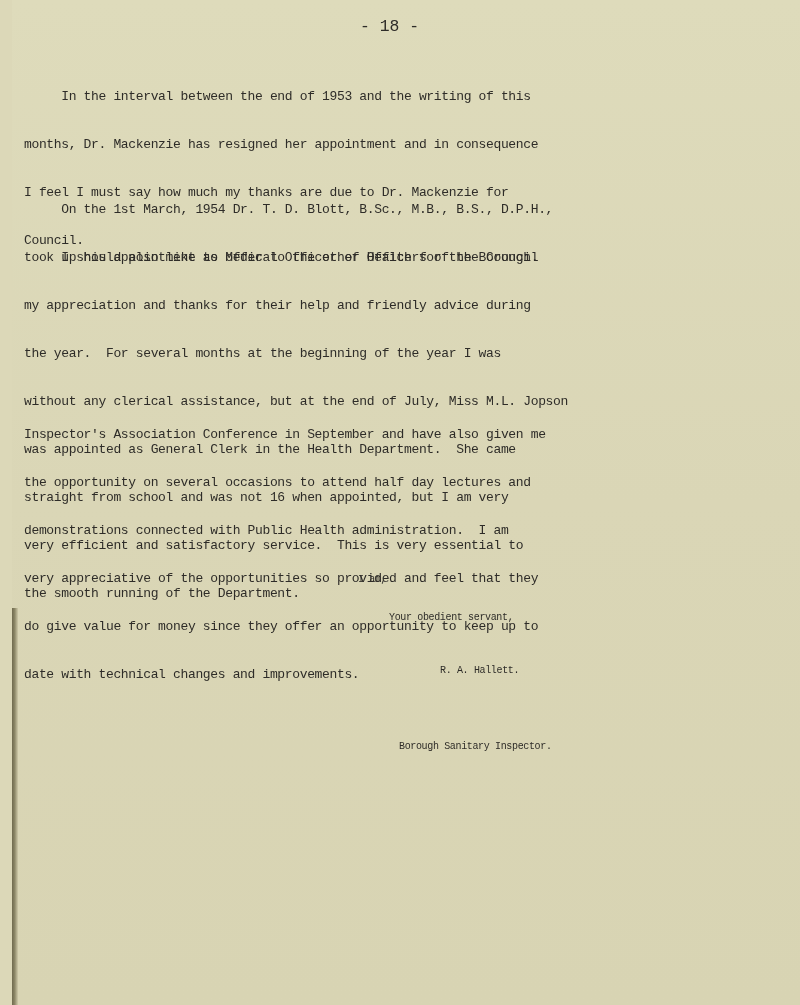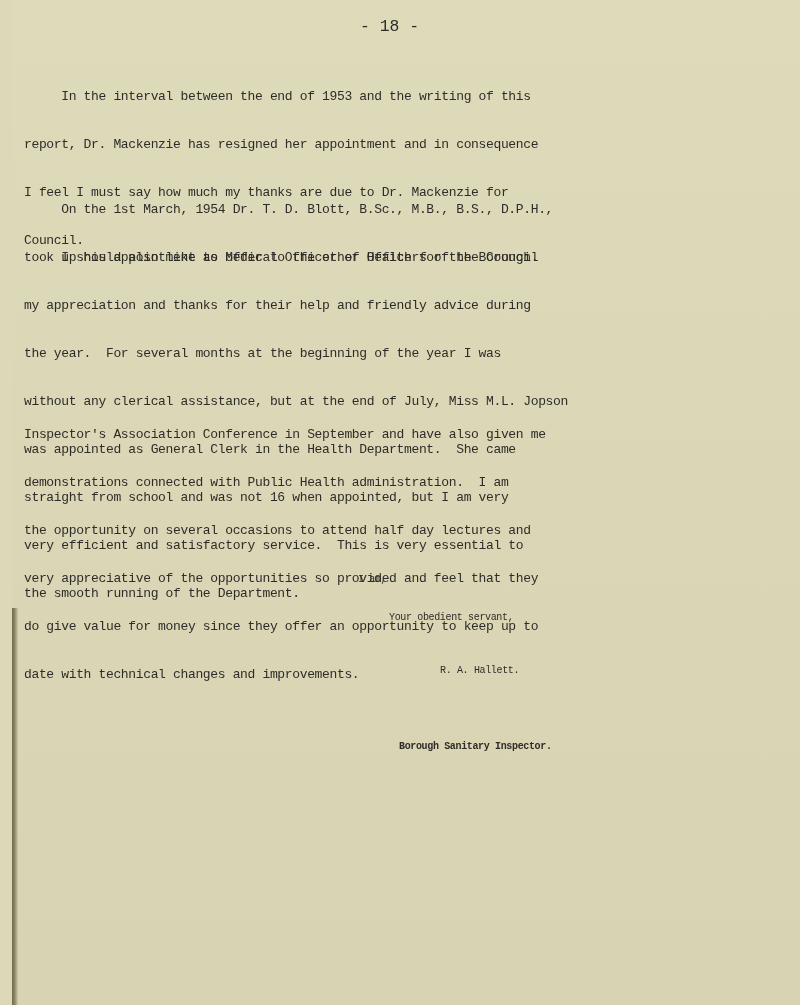--- a/index.html
+++ b/index.html
@@ -56,33 +56,33 @@
     font-family: "Liberation Mono", "DejaVu Sans Mono", monospace;
     font-size: 10px;
     letter-spacing: -0.35px;
     color: #2e2c28;
     white-space: pre;
     margin-top: 24px;
   }
   .c1 { top: 550px; left: 346px; }
   .c2 { top: 588px; left: 377px; }
   .c3 { top: 641px; left: 428px; }
-  .c4 { top: 717px; left: 387px; font-weight: bold; }
+  .c4 { top: 717px; left: 387px; }
 </style>
 </head>
 <body>
 
 <div class="page">
   <div class="edge-shadow"></div>
 
   <div class="page-number">- 18 -</div>
 
   <div class="text para p1">
     <span class="line">     In the interval between the end of 1953 and the writing of this</span>
-    <span class="line">report, Dr. Mackenzie has resigned her appointment and in consequence</span>
+    <span class="line">months, Dr. Mackenzie has resigned her appointment and in consequence</span>
     <span class="line">I feel I must say how much my thanks are due to Dr. Mackenzie for</span>
     <span class="line">Council.</span>
   </div>
 
   <div class="text para p2">
     <span class="line">     On the 1st March, 1954 Dr. T. D. Blott, B.Sc., M.B., B.S., D.P.H.,</span>
     <span class="line">took up his appointment as Medical Officer of Health for the Borough.</span>
   </div>
 
   <div class="text para p3">
@@ -91,22 +91,22 @@
     <span class="line">the year.  For several months at the beginning of the year I was</span>
     <span class="line">without any clerical assistance, but at the end of July, Miss M.L. Jopson</span>
     <span class="line">was appointed as General Clerk in the Health Department.  She came</span>
     <span class="line">straight from school and was not 16 when appointed, but I am very</span>
     <span class="line">very efficient and satisfactory service.  This is very essential to</span>
     <span class="line">the smooth running of the Department.</span>
   </div>
 
   <div class="text para p4">
     <span class="line">Inspector's Association Conference in September and have also given me</span>
+    <span class="line">the opportunity on several occasions to attend half day lectures and</span>
     <span class="line">demonstrations connected with Public Health administration.  I am</span>
-    <span class="line">the opportunity on several occasions to attend half day lectures and</span>
     <span class="line">very appreciative of the opportunities so provided and feel that they</span>
     <span class="line">do give value for money since they offer an opportunity to keep up to</span>
     <span class="line">date with technical changes and improvements.</span>
   </div>
 
   <div class="closing c1">I am,</div>
   <div class="closing c2">Your obedient servant,</div>
   <div class="closing c3">R. A. Hallett.</div>
   <div class="closing c4">Borough Sanitary Inspector.</div>
 </div>

